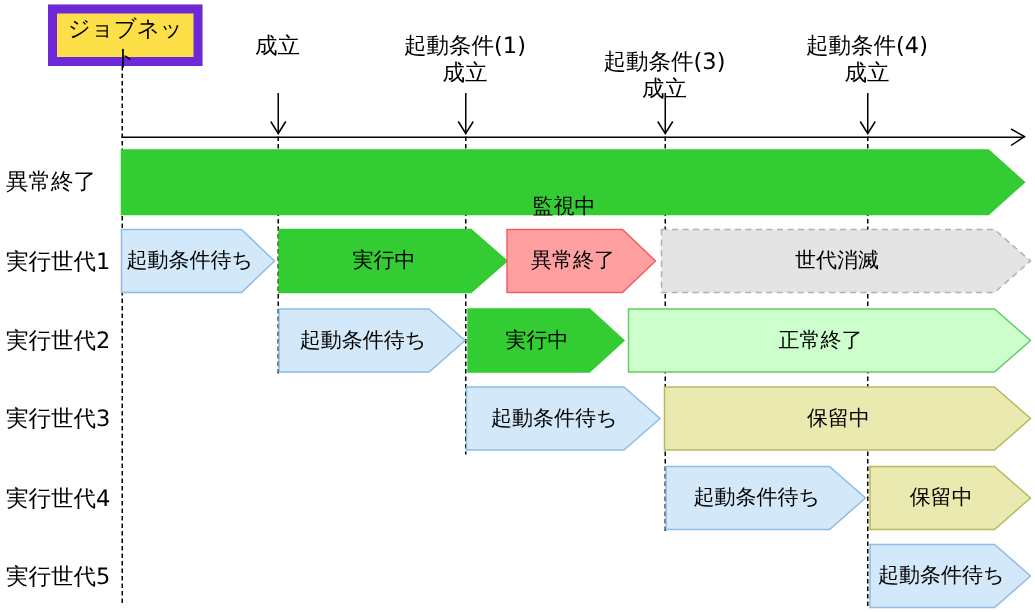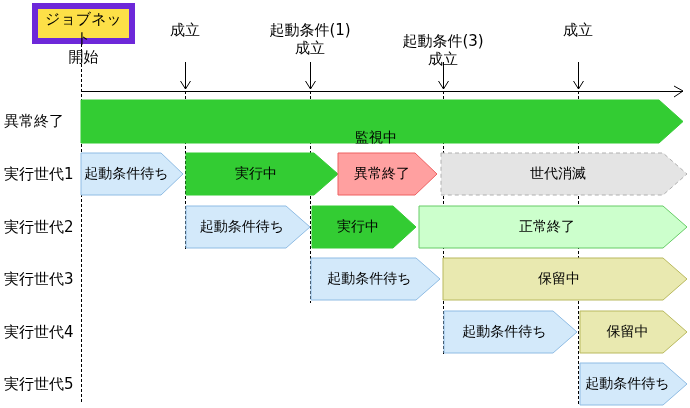--- a/index.html
+++ b/index.html
@@ -73,36 +73,36 @@
       <polygon points="419,206 663,206 687,227 663,248 419,248" fill="#ccffcc" stroke="#66cc66" stroke-width="1"></polygon>
       <polygon points="311,258 416,258 440,279 416,300 311,300" fill="#d3e9fa" stroke="#8fbce4" stroke-width="1"></polygon>
       <polygon points="443,258 663,258 687,279 663,300 443,300" fill="#e9e9b0" stroke="#b9b95e" stroke-width="1"></polygon>
       <polygon points="444,311 553,311 577,332 553,353 444,353" fill="#d3e9fa" stroke="#8fbce4" stroke-width="1"></polygon>
       <polygon points="580,311 663,311 687,332 663,353 580,353" fill="#e9e9b0" stroke="#b9b95e" stroke-width="1"></polygon>
       <polygon points="580,363 663,363 687,384 663,405 580,405" fill="#d3e9fa" stroke="#8fbce4" stroke-width="1"></polygon>
     </svg>
 
   <div id="start-box" class="abs" style="left: 32px; top: 3px; width: 103px; height: 41px;">
     <div>ジョブネット</div>
-    <div>開始</div>
   </div>
 
   <div id="labels">
       <div class="cond-label abs" style="left: 115px; top: 21px; width: 140px;">
         <div>成立</div>
       </div>
       <div class="cond-label abs" style="left: 240px; top: 21px; width: 140px;">
         <div>起動条件(1)</div>
         <div>成立</div>
       </div>
       <div class="cond-label abs" style="left: 373px; top: 21px; width: 140px; margin-top: 11px;">
         <div>起動条件(3)</div>
         <div>成立</div>
       </div>
       <div class="cond-label abs" style="left: 508px; top: 21px; width: 140px;">
+        <div>起動条件(4)</div>
         <div>成立</div>
       </div>
       <div class="row-label abs" style="left: 4px; top: 100px; height: 43px;">異常終了</div>
       <div class="bar-label abs" style="left: 81px; top: 116px; width: 590px; height: 43px;">監視中</div>
       <div class="row-label abs" style="left: 4px; top: 153px; height: 42px;">実行世代1</div>
       <div class="bar-label abs" style="left: 81px; top: 153px; width: 91px; height: 42px;">起動条件待ち</div>
       <div class="bar-label abs" style="left: 186px; top: 153px; width: 140px; height: 42px;">実行中</div>
       <div class="bar-label abs" style="left: 338px; top: 153px; width: 88px; height: 42px;">異常終了</div>
       <div class="bar-label abs" style="left: 441px; top: 153px; width: 234px; height: 42px;">世代消滅</div>
       <div class="row-label abs" style="left: 4px; top: 206px; height: 42px;">実行世代2</div>

